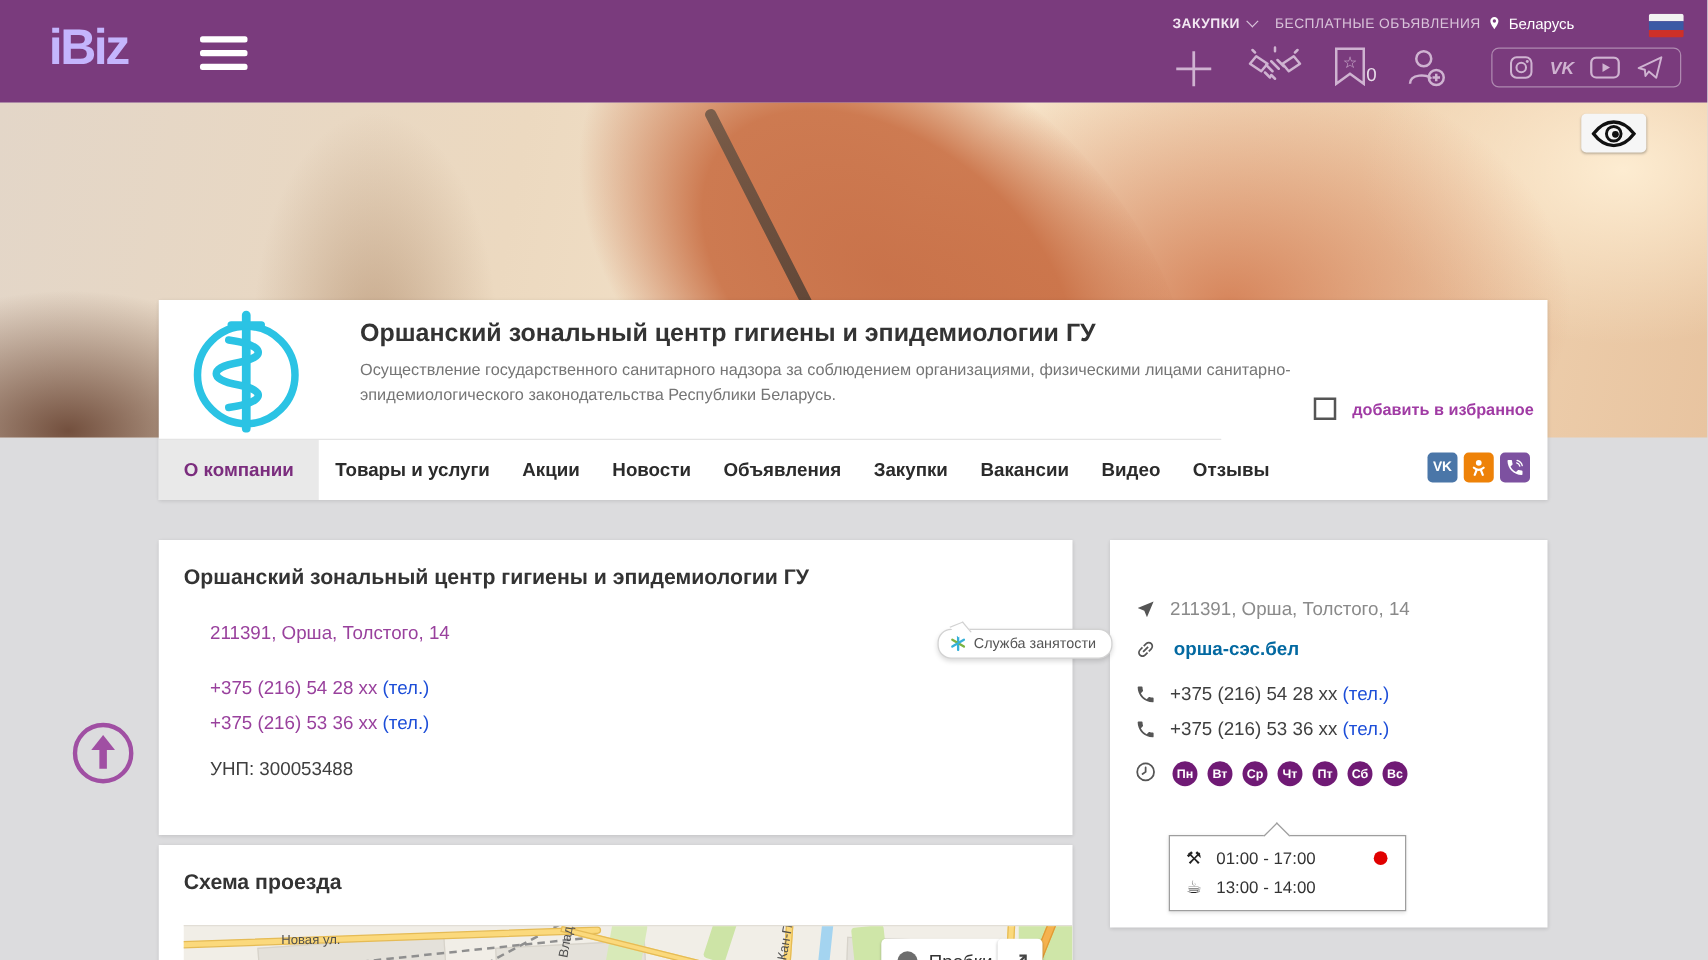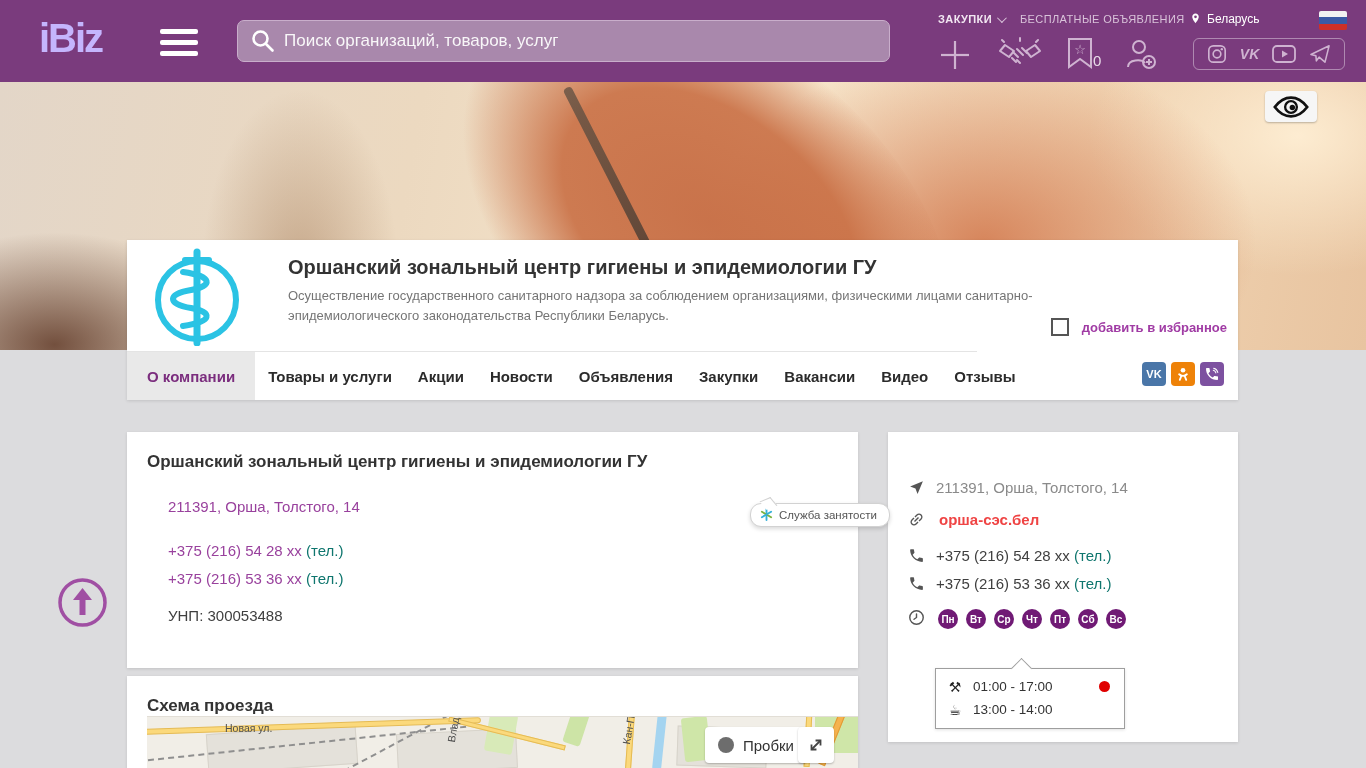--- a/index.html
+++ b/index.html
@@ -62,44 +62,44 @@
   .main { display:flex; gap:30px; margin:82px 0 0 127px; width:1111px; align-items:flex-start; }
   .col-left { width:731px; }
   .card { background:#fff; box-shadow:0 1px 3px rgba(0,0,0,.12); }
   .about-card { height:236px; padding:20px; margin-bottom:8px; }
   .h2 { font-size:17px; font-weight:bold; color:#333; }
   .about-rows { margin:26px 0 0 21px; }
   .addr-link { color:#99419d; font-size:15px; cursor:pointer; }
   .phone-line { margin-top:17px; font-size:15px; }
   .phone-line + .phone-line { margin-top:11px; }
   .phone-purple { color:#99419d; cursor:pointer; }
-  .tel-suffix { color:#0f766e; }
+  .tel-suffix { color:#1d4ed8; }
   .unp { margin-top:20px; font-size:15px; color:#3f3f3f; }
 
   .map-card { padding:20px 0 0 20px; height:320px; overflow:hidden; }
-  .map-card .h2 { }
+  .map-card .h2 { margin-bottom:24px; }
   .map { position:relative; width:711px; height:240px; background:#f1eee7; overflow:hidden; border-top:1px solid #e2ded6; }
   .blk { position:absolute; background:#e4e1da; border:1px solid #d7d3ca; }
   .road-y { position:absolute; background:#fbd97c; border:1px solid #e5bb55; }
   .rail { position:absolute; height:0; border-top:2.5px dashed #8f8f8f; }
   .river { position:absolute; background:#a4d4f0; }
   .green { position:absolute; background:#cfe6a8; border-radius:3px; }
   .street-label { position:absolute; font-size:10.5px; color:#4f4f4f; white-space:nowrap; }
   .vlabel { transform:rotate(-80deg); transform-origin:left top; }
   .traffic-btn { position:absolute; left:558px; top:10px; height:36px; padding:0 13px; background:#fff; border-radius:4px; box-shadow:0 1px 2px rgba(0,0,0,.25); display:flex; align-items:center; gap:9px; font-size:15px; color:#333; cursor:pointer; }
   .traffic-dot { width:16px; height:16px; border-radius:50%; background:#6d6d6d; }
   .expand-btn { position:absolute; left:651px; top:10px; width:36px; height:36px; background:#fff; border-radius:4px; box-shadow:0 1px 2px rgba(0,0,0,.25); display:flex; align-items:center; justify-content:center; cursor:pointer; }
 
   .col-right { width:350px; }
   .contact-card { height:310px; padding:20px; position:relative; }
   .c-row { display:flex; align-items:center; gap:11px; font-size:15px; color:#8a8a8a; }
   .c-row .ic { width:17px; height:17px; flex:0 0 17px; }
   .r-addr { margin-top:27px; }
   .r-site { margin-top:15px; }
-  .site-link { color:#ef4444; font-weight:bold; cursor:pointer; margin-left:3px; }
+  .site-link { color:#0369a1; font-weight:bold; cursor:pointer; margin-left:3px; }
   .r-phone { margin-top:19px; color:#3f3f3f; }
   .r-phone + .r-phone { margin-top:11px; }
   .r-days { margin-top:17px; align-items:flex-start; }
   .days { display:flex; gap:8px; margin-left:2px; }
   .day { width:20px; height:20px; border-radius:50%; color:#fff; font-size:10px; font-weight:bold; display:flex; align-items:center; justify-content:center; cursor:default; }
   .day.work { background:#701a75; }
   .day.off { background:#701a75; }
   .hours-pop { position:absolute; left:47px; top:236px; width:190px; background:#fff; border:1px solid #9e9e9e; padding:6px 10px 7px 10px; box-shadow:0 1px 3px rgba(0,0,0,.12); }
   .hours-pop::before { content:""; position:absolute; left:78px; top:-8px; width:14px; height:14px; background:#fff; border-left:1px solid #9e9e9e; border-top:1px solid #9e9e9e; transform:rotate(45deg); }
   .hp-row { display:flex; align-items:center; gap:9px; font-size:13.5px; color:#333; height:23px; position:relative; }
@@ -114,27 +114,20 @@
 <div class="page">
 
   <div class="topbar">
     <div class="logo">iBiz</div>
     <div class="burger">
         <span></span>
         <span></span>
         <span></span>
       </div>
 
-    <div class="search-wrap">
-      <svg width="26" height="26" viewBox="0 0 26 26">
-        <circle cx="10.5" cy="10.5" r="7" fill="none" stroke="#fff" stroke-width="2.6"></circle>
-        <line x1="16" y1="16" x2="22.5" y2="22.5" stroke="#fff" stroke-width="2.6" stroke-linecap="round"></line>
-      </svg>
-      <input type="text" style="margin-left: 8px;" placeholder="Поиск организаций, товаров, услуг">
-    </div>
 
     <div class="top-link" style="left:938px;">
       <span>ЗАКУПКИ</span><span class="chev"></span>
     </div>
     <div class="top-link dim" style="left:1020px;">БЕСПЛАТНЫЕ ОБЪЯВЛЕНИЯ</div>
 
     <div class="geo">
       <svg width="13" height="16" viewBox="0 0 24 24">
         <path d="M12 2C8.7 2 6 4.7 6 8c0 4.5 6 12 6 12s6-7.5 6-12c0-3.3-2.7-6-6-6zm0 8.5A2.5 2.5 0 1 1 12 5.5a2.5 2.5 0 0 1 0 5z" fill="#fff"></path>
       </svg>

